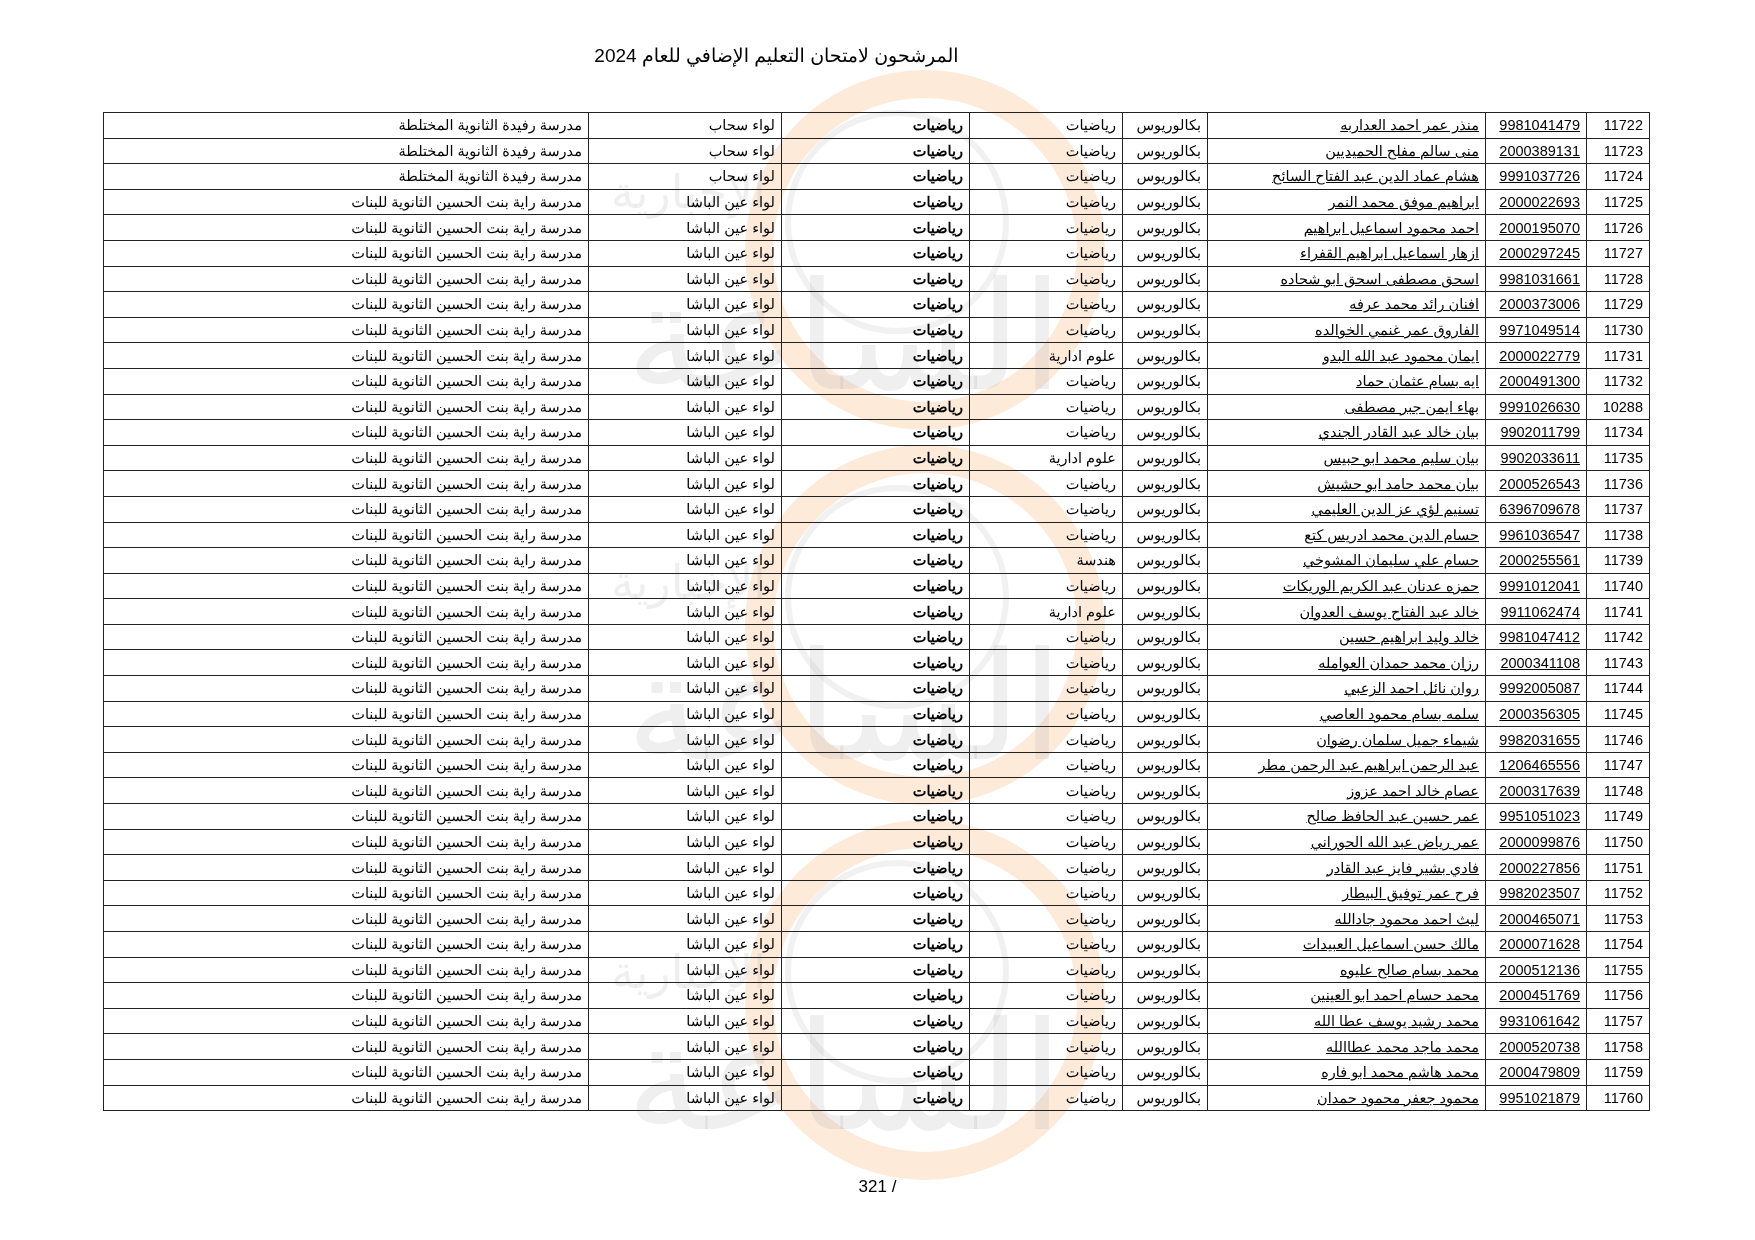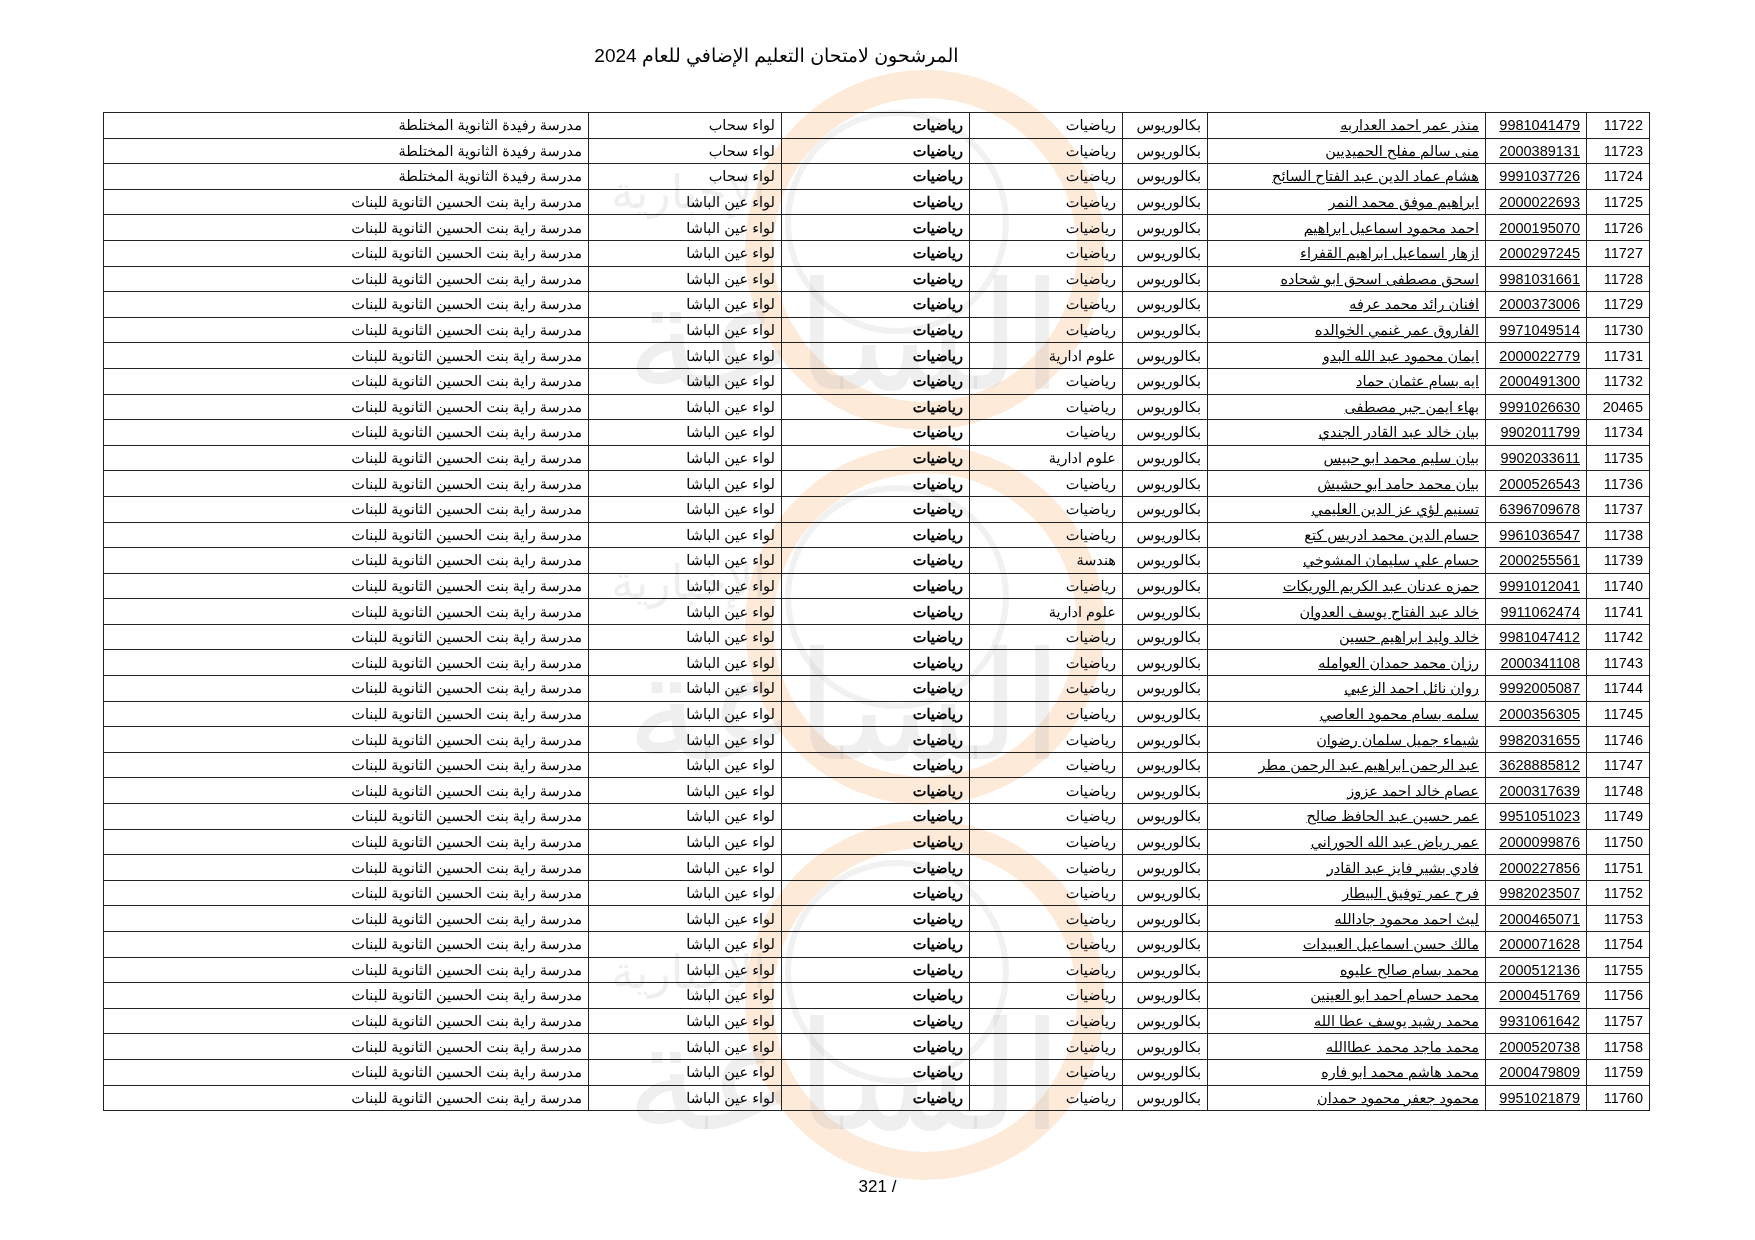--- a/index.html
+++ b/index.html
@@ -152,21 +152,21 @@
         <td class="c-seq">11732</td>
         <td class="c-nid">2000491300</td>
         <td class="c-name">ايه بسام عثمان حماد</td>
         <td class="c-degree">بكالوريوس</td>
         <td class="c-major">رياضيات</td>
         <td class="c-subject">رياضيات</td>
         <td class="c-district">لواء عين الباشا</td>
         <td class="c-school">مدرسة راية بنت الحسين الثانوية للبنات</td>
       </tr>
       <tr>
-        <td class="c-seq">20465</td>
+        <td class="c-seq">10288</td>
         <td class="c-nid">9991026630</td>
         <td class="c-name">بهاء ايمن جبر مصطفى</td>
         <td class="c-degree">بكالوريوس</td>
         <td class="c-major">رياضيات</td>
         <td class="c-subject">رياضيات</td>
         <td class="c-district">لواء عين الباشا</td>
         <td class="c-school">مدرسة راية بنت الحسين الثانوية للبنات</td>
       </tr>
       <tr>
         <td class="c-seq">11734</td>
@@ -293,21 +293,21 @@
         <td class="c-nid">9982031655</td>
         <td class="c-name">شيماء جميل سلمان رضوان</td>
         <td class="c-degree">بكالوريوس</td>
         <td class="c-major">رياضيات</td>
         <td class="c-subject">رياضيات</td>
         <td class="c-district">لواء عين الباشا</td>
         <td class="c-school">مدرسة راية بنت الحسين الثانوية للبنات</td>
       </tr>
       <tr>
         <td class="c-seq">11747</td>
-        <td class="c-nid">3628885812</td>
+        <td class="c-nid">1206465556</td>
         <td class="c-name">عبد الرحمن ابراهيم عبد الرحمن مطر</td>
         <td class="c-degree">بكالوريوس</td>
         <td class="c-major">رياضيات</td>
         <td class="c-subject">رياضيات</td>
         <td class="c-district">لواء عين الباشا</td>
         <td class="c-school">مدرسة راية بنت الحسين الثانوية للبنات</td>
       </tr>
       <tr>
         <td class="c-seq">11748</td>
         <td class="c-nid">2000317639</td>

